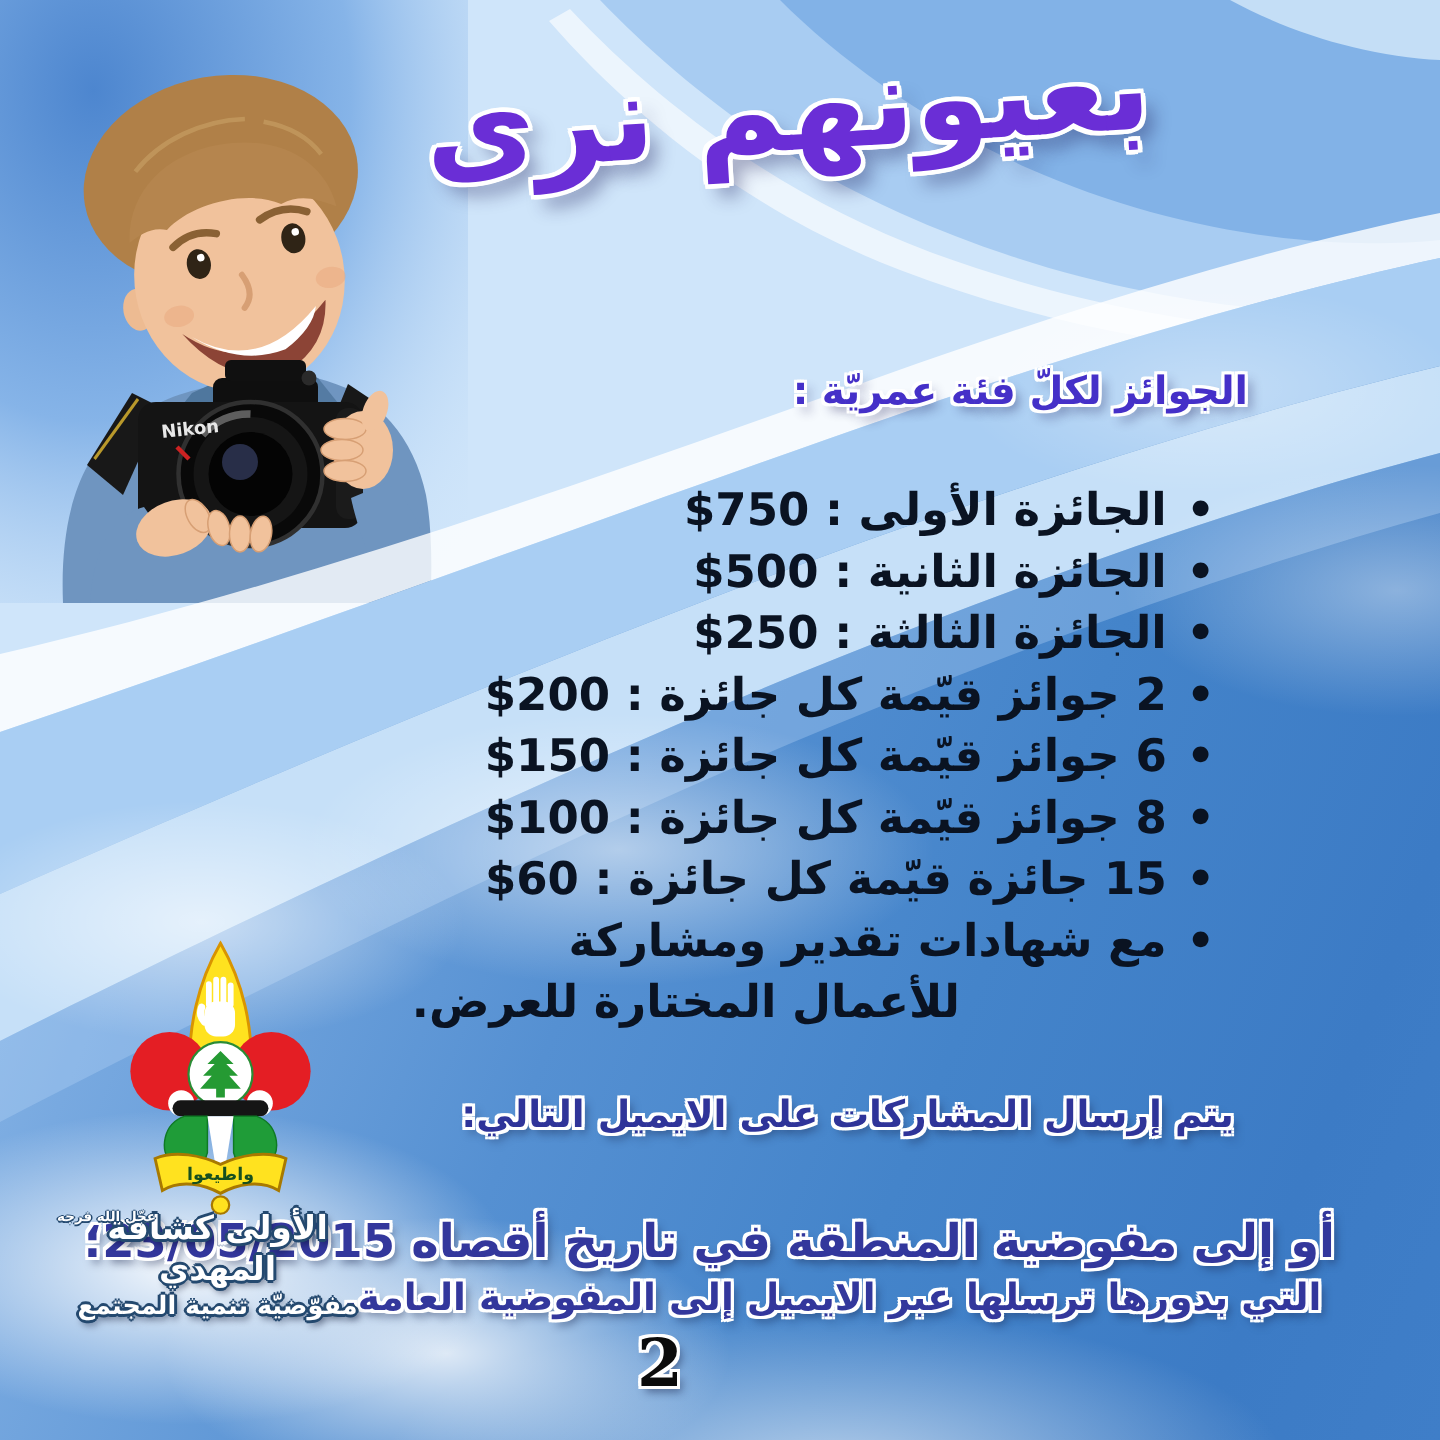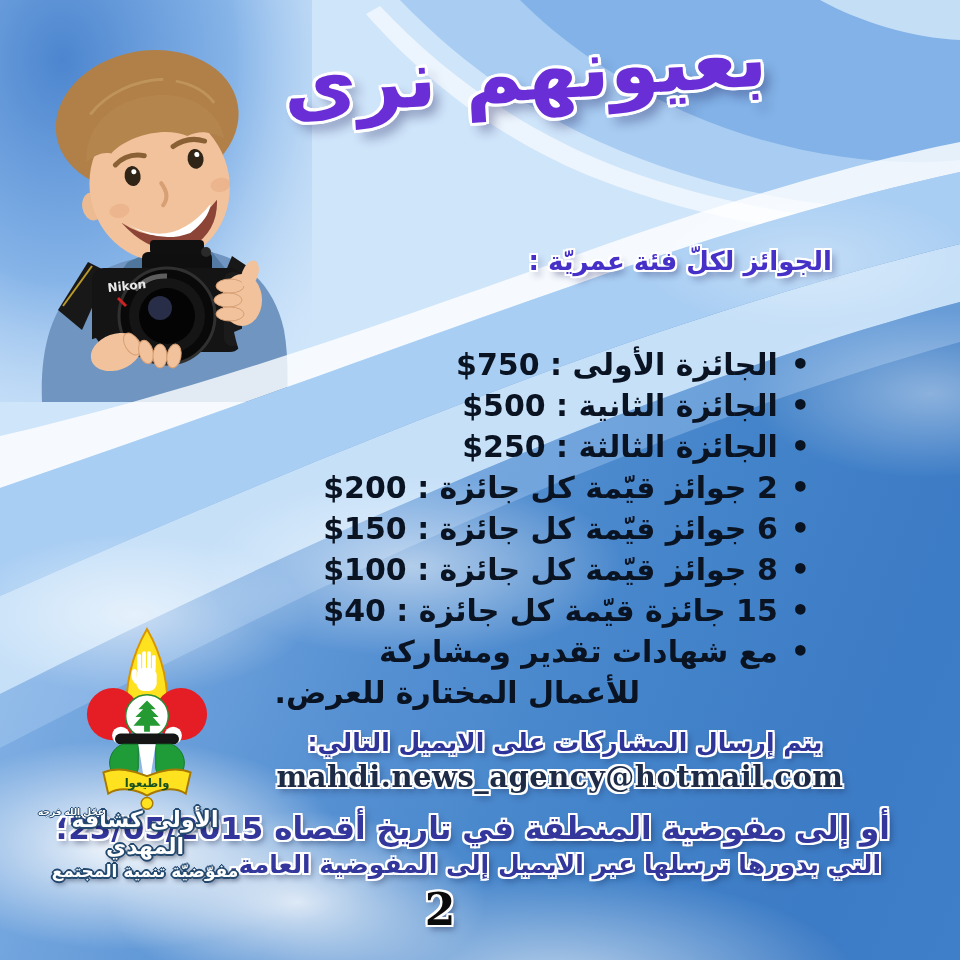--- a/index.html
+++ b/index.html
@@ -22,21 +22,21 @@
   .title{left:255px;top:26px;width:540px;text-align:center;font-size:80px;color:#6a2ed6;
     transform:rotate(-3.5deg);white-space:nowrap;
     text-shadow:-3px 0 0 #fff,3px 0 0 #fff,0 -3px 0 #fff,0 3px 0 #fff,
       -2px -2px 0 #fff,2px -2px 0 #fff,-2px 2px 0 #fff,2px 2px 0 #fff,
       -3px -2px 0 #fff,3px 2px 0 #fff,-2px 3px 0 #fff,2px -3px 0 #fff,
       7px 9px 12px rgba(30,30,90,.4);}
   .heading{right:128px;top:246px;font-size:26px;color:#4530c8;white-space:nowrap;
     text-shadow:-2px 0 0 #fff,2px 0 0 #fff,0 -2px 0 #fff,0 2px 0 #fff,
       -2px -2px 0 #fff,2px -2px 0 #fff,-2px 2px 0 #fff,2px 2px 0 #fff,
       4px 5px 7px rgba(30,30,90,.45);}
-  .prizes{right:150px;top:320px;font-size:30px;color:#0a1322;text-align:right;margin-top:24px;}
+  .prizes{right:150px;top:320px;font-size:30px;color:#0a1322;text-align:right;}
   .prizes .row{line-height:41px;white-space:nowrap;}
   .prizes .row::before{content:"•";display:inline-block;margin-left:13px;}
   .prizes .row.cont{padding-left:0;padding-right:170px;}
   .prizes .row.cont::before{content:none;}
   .outline-w{text-shadow:-2px 0 0 #fff,2px 0 0 #fff,0 -2px 0 #fff,0 2px 0 #fff,
       -2px -2px 0 #fff,2px -2px 0 #fff,-2px 2px 0 #fff,2px 2px 0 #fff,
       3px 4px 6px rgba(20,30,70,.5);}
   .note1{left:270px;right:100px;top:728px;text-align:center;font-size:25px;color:#2f3499;white-space:nowrap;}
   .email{left:240px;right:80px;top:760px;text-align:center;font-size:29px;
     font-family:"DejaVu Serif",serif;font-weight:bold;color:#1e2b46;letter-spacing:.5px;}
@@ -151,27 +151,26 @@
 
   <div class="abs ar heading">الجوائز لكلّ فئة عمريّة :</div>
 
   <div class="abs ar prizes">
     <div class="row">الجائزة الأولى : 750$</div>
     <div class="row">الجائزة الثانية : 500$</div>
     <div class="row">الجائزة الثالثة : 250$</div>
     <div class="row">2 جوائز قيّمة كل جائزة : 200$</div>
     <div class="row">6 جوائز قيّمة كل جائزة : 150$</div>
     <div class="row">8 جوائز قيّمة كل جائزة : 100$</div>
-    <div class="row">15 جائزة قيّمة كل جائزة : 40$</div>
+    <div class="row">15 جائزة قيّمة كل جائزة : 60$</div>
     <div class="row">مع شهادات تقدير ومشاركة</div>
     <div class="row cont">للأعمال المختارة للعرض.</div>
   </div>
 
   <div class="abs ar note1 outline-w">يتم إرسال المشاركات على الايميل التالي:</div>
-  <div class="abs email outline-w">mahdi.news_agency@hotmail.com</div>
   <div class="abs ar note2 outline-w">أو إلى مفوضية المنطقة في تاريخ أقصاه 23/05/2015؛</div>
   <div class="abs ar note3 outline-w">التي بدورها ترسلها عبر الايميل إلى المفوضية العامة.</div>
   <div class="abs pagenum outline-w">2</div>
 
   <svg class="abs logo" viewBox="0 0 130 196">
     <path d="M65,4 C50,30 42,62 44,96 C52,106 78,106 86,96 C88,62 80,30 65,4 Z" fill="#ffe21f" stroke="#d99400" stroke-width="2"></path>
     <g>
       <rect x="55" y="30" width="4" height="18" rx="2" fill="#fff"></rect>
       <rect x="60" y="27" width="4" height="20" rx="2" fill="#fff"></rect>
       <rect x="65" y="27" width="4" height="20" rx="2" fill="#fff"></rect>

